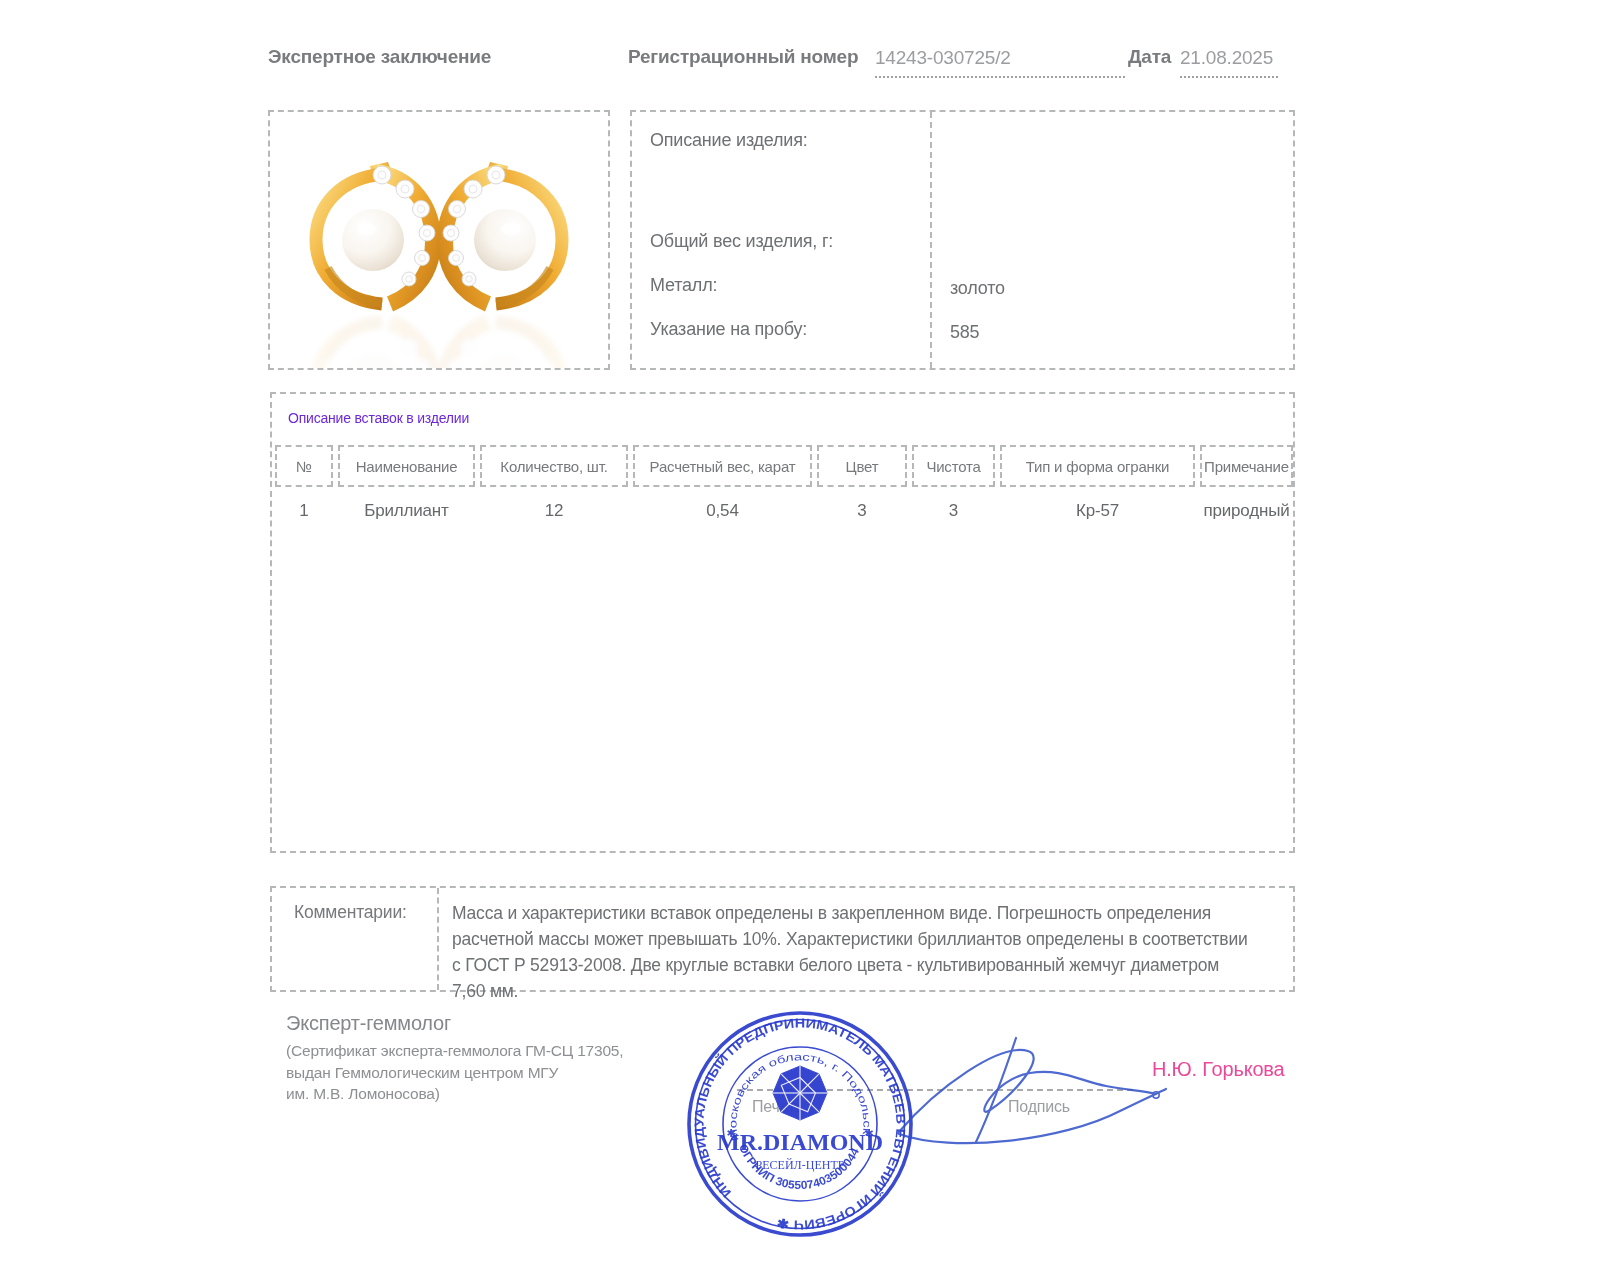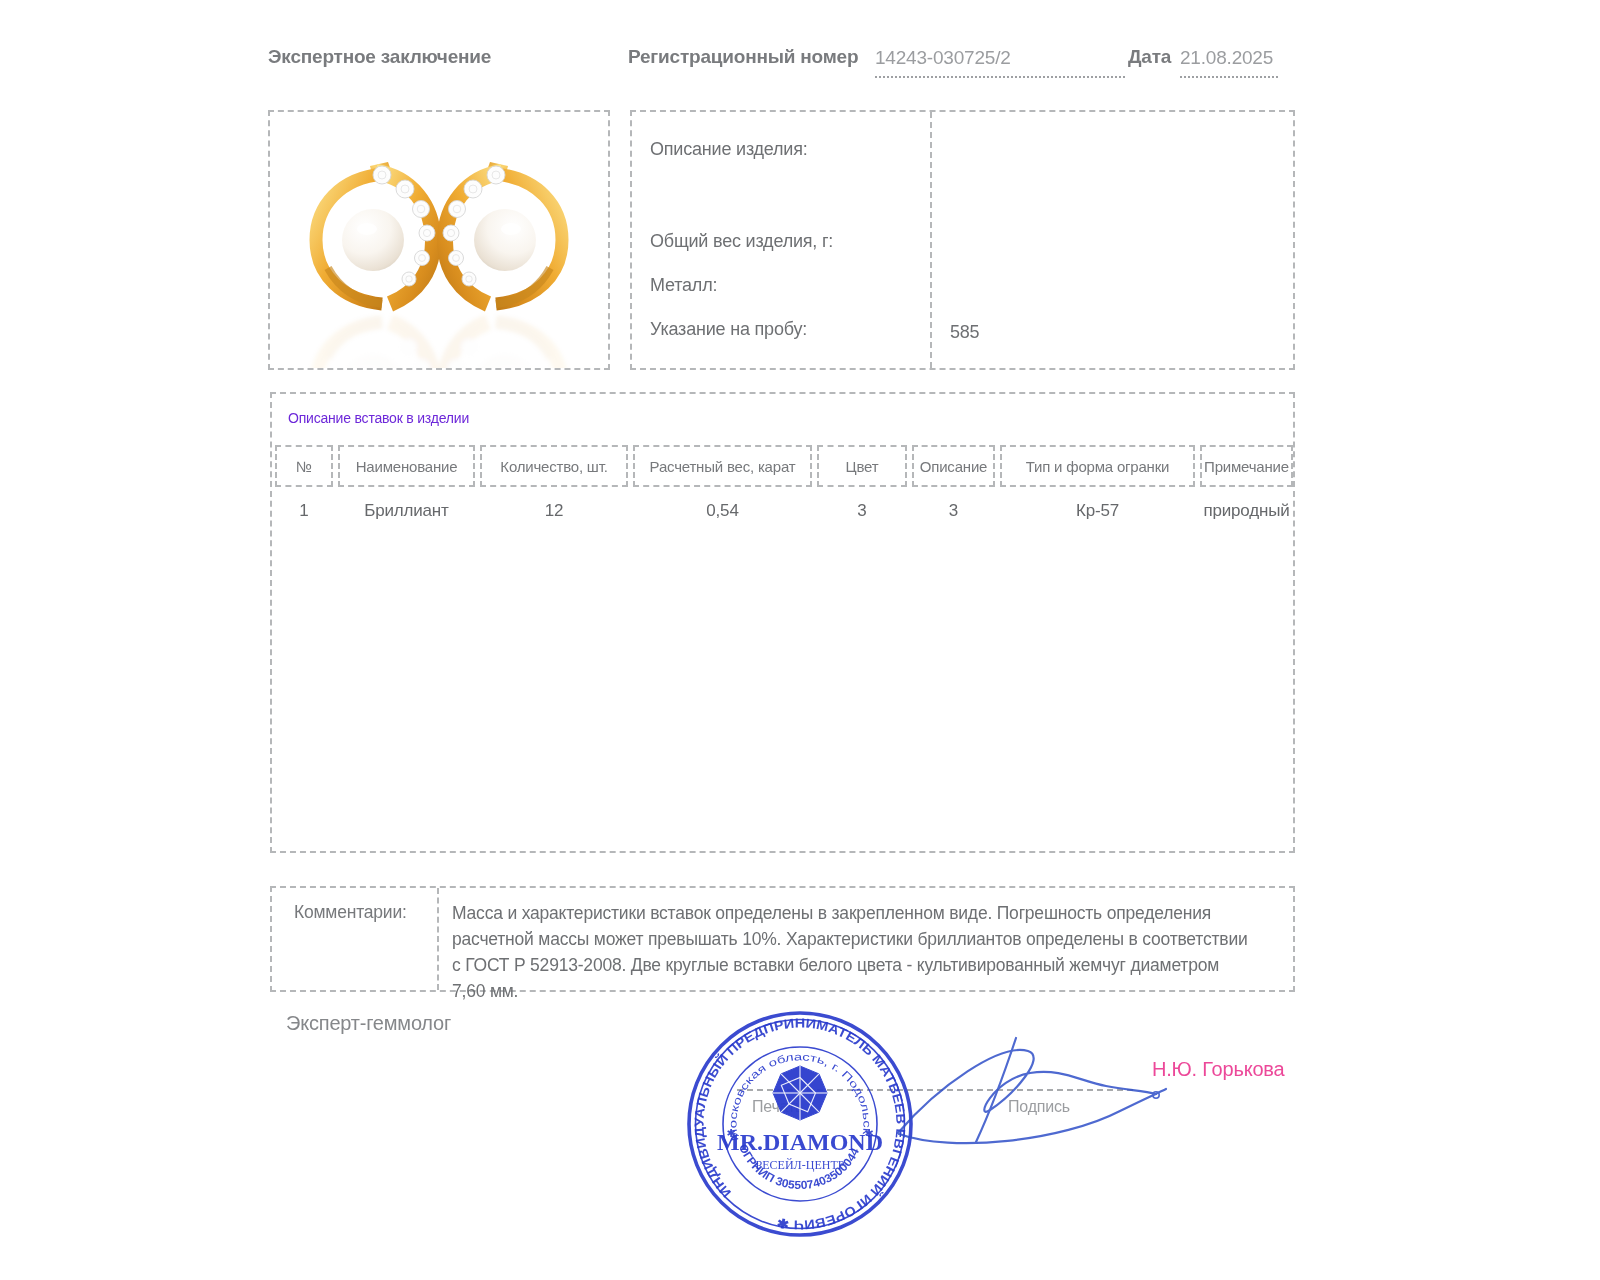--- a/index.html
+++ b/index.html
@@ -107,36 +107,37 @@
       <g transform="translate(0,402) scale(1,-1)" opacity="0.14" filter="url(#blur2)">
         <use href="#bothEarrings"></use>
       </g>
       <rect x="0" y="200" width="338" height="56" fill="#ffffff" opacity="0.45"></rect>
       <use href="#bothEarrings"></use>
     </svg>
   </div>
 
   <div class="dashed-box" style="left:630px;top:110px;width:665px;height:260px;">
     <div class="v-divider" style="left:298px;"></div>
-    <div class="desc-label" style="top:27px;">Описание изделия:</div>
+    <div class="desc-label" style="top:18px;">Описание изделия:</div>
     <div class="desc-label" style="top:119px;">Общий вес изделия, г:</div>
     <div class="desc-label" style="top:163px;">Металл:</div>
+    <div class="desc-value" style="top:163px;">золото</div>
     <div class="desc-label" style="top:207px;">Указание на пробу:</div>
     <div class="desc-value" style="top:207px;">585</div>
   </div>
 
   <div class="dashed-box" style="left:270px;top:392px;width:1025px;height:461px;">
     <div class="tbl-title">Описание вставок в изделии</div>
     <div class="hdr-row">
       <div class="hdr-cell w0">№</div>
       <div class="hdr-cell w1">Наименование</div>
       <div class="hdr-cell w2">Количество, шт.</div>
       <div class="hdr-cell w3">Расчетный вес, карат</div>
       <div class="hdr-cell w4">Цвет</div>
-      <div class="hdr-cell w5">Описание</div>
+      <div class="hdr-cell w5">Чистота</div>
       <div class="hdr-cell w6">Тип и форма огранки</div>
       <div class="hdr-cell w7">Примечание</div>
     </div>
     <div class="data-row">
       <div class="data-cell w0">1</div>
       <div class="data-cell w1">Бриллиант</div>
       <div class="data-cell w2">12</div>
       <div class="data-cell w3">0,54</div>
       <div class="data-cell w4">3</div>
       <div class="data-cell w5">3</div>
@@ -145,20 +146,23 @@
     </div>
   </div>
 
   <div class="dashed-box" style="left:270px;top:886px;width:1025px;height:106px;">
     <div class="v-divider" style="left:165px;"></div>
     <div class="abs" style="left:22px;top:14px;font-size:17.5px;color:#77797c;">Комментарии:</div>
     <div class="comments-text">Масса и характеристики вставок определены в закрепленном виде. Погрешность определения расчетной массы может превышать 10%. Характеристики бриллиантов определены в соответствии с ГОСТ Р 52913-2008. Две круглые вставки белого цвета - культивированный жемчуг диаметром 7,60 мм.</div>
   </div>
 
   <div class="abs role" style="left:286px;top:1012px;">Эксперт-геммолог</div>
+  <div class="abs cert" style="left:286px;top:1040px;">(Сертификат эксперта-геммолога ГМ-СЦ 17305,
+выдан Геммологическим центром МГУ
+им. М.В. Ломоносова)</div>
 
   <div class="abs" style="left:737px;top:1089px;width:396px;border-top:2px dashed #a8aaac;"></div>
   <div class="abs caption" style="left:752px;top:1098px;">Печать</div>
   <div class="abs caption" style="left:1008px;top:1098px;">Подпись</div>
   <div class="abs sig-name" style="left:1152px;top:1058px;">Н.Ю. Горькова</div>
 
   <svg class="abs" style="left:684px;top:1008px;" width="232" height="232" viewBox="684 1008 232 232">
     <g stroke="#2b3ccd" fill="none" opacity="0.92">
       <circle cx="800" cy="1124" r="111" stroke-width="3.6"></circle>
       <circle cx="800" cy="1124" r="104.5" stroke-width="1.6"></circle>

